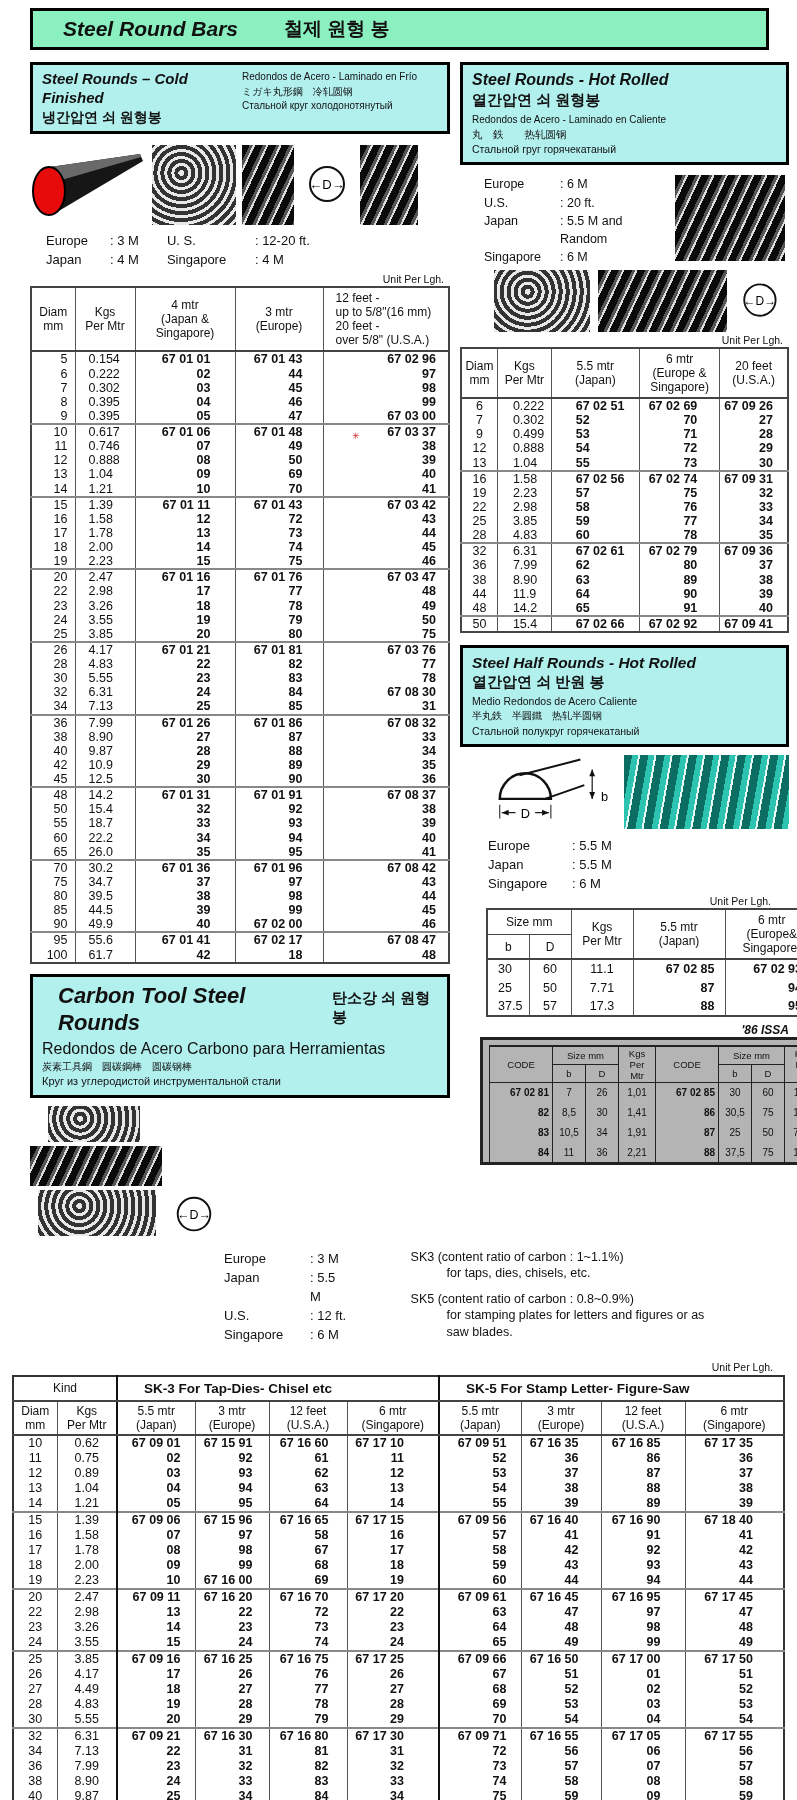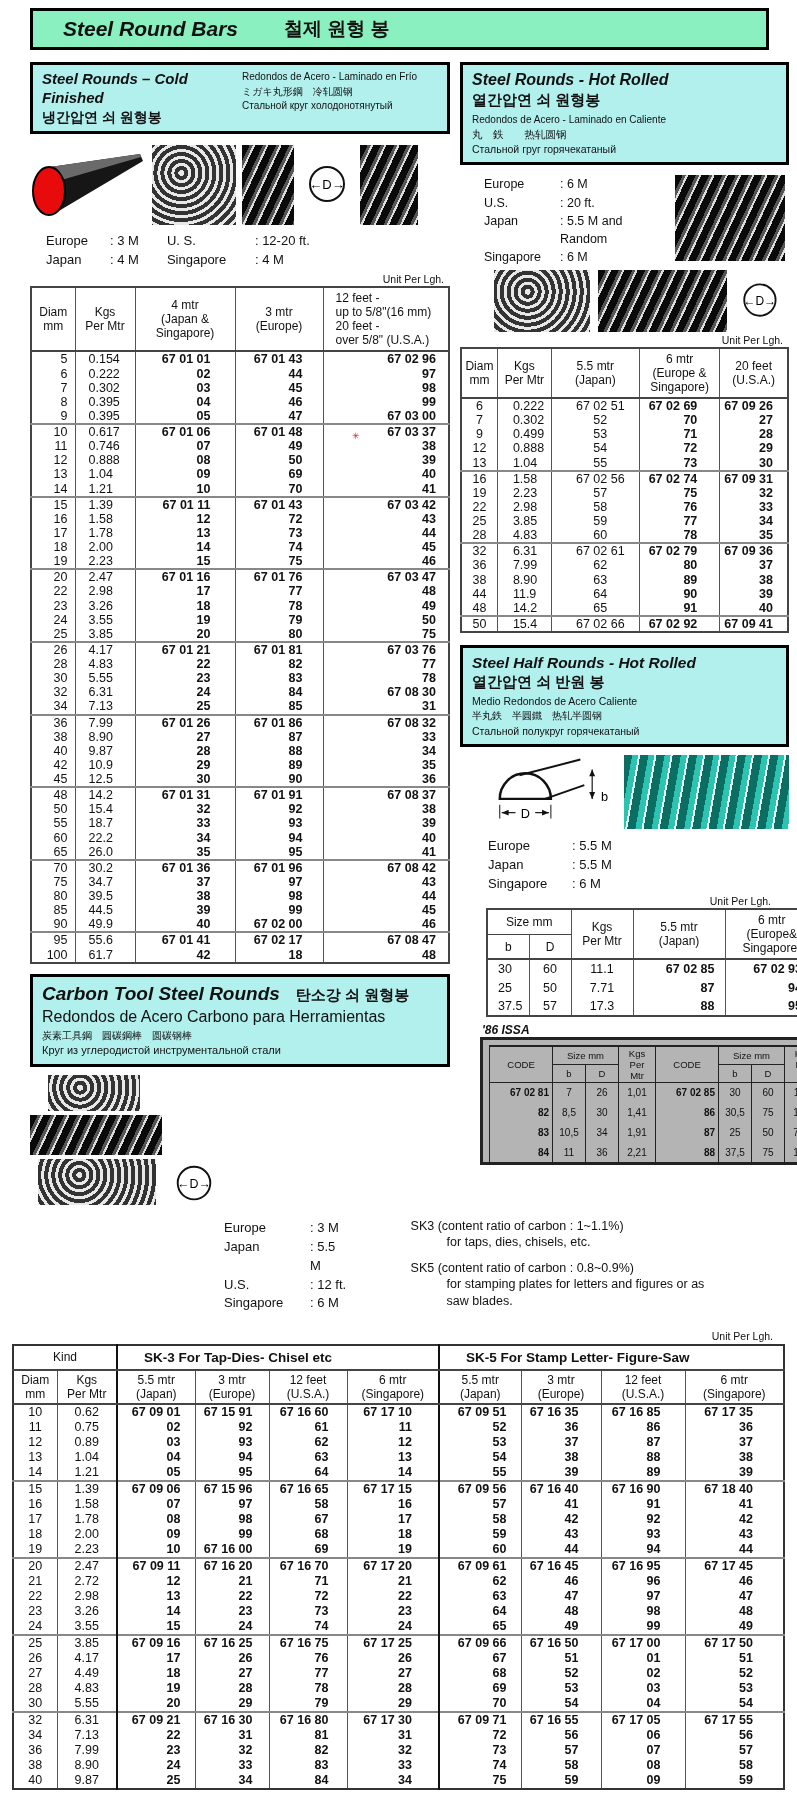--- a/index.html
+++ b/index.html
@@ -15,21 +15,21 @@
   .lcol{width:420px;flex-shrink:0;padding-left:16px;}
   .rcol{flex:1;min-width:0;}
   
   .ibox{border:3px solid #000;background:#b2f0ee;padding:5px 9px;}
   .ibox .ten{font-weight:bold;font-style:italic;font-size:15px;line-height:1.25;}
   .ibox .tko{font-weight:bold;font-size:14px;line-height:1.3;}
   .ibox .sub{font-size:10px;line-height:1.45;}
   .coldbox{display:flex;gap:10px;}
   .coldbox .bleft{width:190px;flex-shrink:0;}
   .carbonbox .trow{display:flex;align-items:baseline;gap:16px;}
-  .carbonbox .ten{font-size:19px;}
+  .carbonbox .ten{font-size:22px;margin-left:16px;}
   .carbonbox .tko{font-size:15px;}
   
   .photo{background:repeating-linear-gradient(115deg,#0a0a0a 0 7px,#555 7px 10px,#ddd 10px 12px);}
   .photo.ends{background:repeating-radial-gradient(circle at 35% 35%,#e8e8e8 0 3px,#333 3px 7px);}
   .photo.teal{background:repeating-linear-gradient(100deg,#0c6e63 0 8px,#2cc4b0 8px 14px,#e8f8f5 14px 16px);}
   .imgrow{display:flex;align-items:center;gap:6px;}
   
   .lens{font-size:13px;line-height:1.45;}
   .lenrow{display:flex;}
   .lenlabel{flex-shrink:0;}
@@ -49,37 +49,37 @@
   #tbl-cold td:nth-child(2){text-align:left;padding-left:13px;}
   #tbl-cold td:nth-child(3){text-align:right;padding-right:24px;font-weight:bold;}
   #tbl-cold td:nth-child(4){text-align:right;padding-right:20px;font-weight:bold;}
   #tbl-cold td:nth-child(5){text-align:right;padding-right:12px;font-weight:bold;}
   #tbl-cold col.c1{width:44px}#tbl-cold col.c2{width:60px}
   #tbl-cold col.c3{width:100px}#tbl-cold col.c4{width:88px}
   #tbl-cold th:nth-child(5){text-align:left;padding-left:12px;}
   
   #tbl-hot td:nth-child(1){text-align:center;}
   #tbl-hot td:nth-child(2){text-align:left;padding-left:15px;}
-  #tbl-hot td:nth-child(3){text-align:center;padding-right:14px;font-weight:normal;padding-left:24px;}
+  #tbl-hot td:nth-child(3){text-align:left;padding-right:14px;font-weight:bold;padding-left:24px;}
   #tbl-hot td:nth-child(4){text-align:right;padding-right:22px;font-weight:bold;}
   #tbl-hot td:nth-child(5){text-align:right;padding-right:14px;font-weight:bold;}
   #tbl-hot col.c1{width:46px}#tbl-hot col.c2{width:62px}
   #tbl-hot col.c3{width:90px}#tbl-hot col.c4{width:96px}
   
   #tbl-half{width:334px;}
   #tbl-half td{line-height:1.45;}
   #tbl-half td:nth-child(1){text-align:left;padding-left:10px;}
   #tbl-half td:nth-child(2){text-align:center;}
   #tbl-half td:nth-child(3){text-align:center;}
   #tbl-half td:nth-child(4){text-align:right;padding-right:10px;font-weight:bold;}
   #tbl-half td:nth-child(5){text-align:right;padding-right:16px;font-weight:bold;}
   #tbl-half col.c1{width:42px}#tbl-half col.c2{width:42px}#tbl-half col.c3{width:62px}
   #tbl-half col.c4{width:92px}
   
-  .issa-title{font-size:12px;font-weight:bold;font-style:italic;margin:6px 0 0 22px;}
+  .issa-title{font-size:12px;font-weight:bold;font-style:italic;margin:6px 0 0 22px;text-align:right;}
   .issabox{margin-left:20px;border:3px solid #222;background:#b4b4b4;
            padding:5px 6px;display:flex;width:360px;box-sizing:border-box;}
   table.issa{border-collapse:collapse;font-size:10px;}
   table.issa th{font-weight:normal;font-size:9.5px;white-space:pre-line;padding:1px 2px;
                 border-bottom:1px solid #222;}
   table.issa td{padding:1px 3px;white-space:nowrap;line-height:1.6;}
   table.issa th,table.issa td{border-left:1px solid #222;}
   table.issa{border-top:2px solid #222;border-bottom:2px solid #222;}
   table.issa td:nth-child(1){text-align:right;font-weight:bold;width:56px;}
   table.issa td:nth-child(2),table.issa td:nth-child(3){text-align:center;width:26px;}
@@ -93,21 +93,21 @@
   #tbl-bottom th,#tbl-bottom td{border-left:1px solid #555;}
   #tbl-bottom th.thick,#tbl-bottom td.thick{border-left:2px solid #111;}
   #tbl-bottom td{padding:0 4px;line-height:1.2;white-space:nowrap;}
   #tbl-bottom tr.gs td{border-top:2px solid #888;}
   #tbl-bottom td:nth-child(1){text-align:center;}
   #tbl-bottom td:nth-child(2){text-align:center;}
   #tbl-bottom td:nth-child(n+3){text-align:right;font-weight:bold;}
   #tbl-bottom td:nth-child(3){padding-right:14px;}
   #tbl-bottom td:nth-child(4){padding-right:16px;}
   #tbl-bottom td:nth-child(5){padding-right:18px;}
-  #tbl-bottom td:nth-child(6){padding-right:26px;}
+  #tbl-bottom td:nth-child(6){padding-right:34px;}
   #tbl-bottom td:nth-child(7){padding-right:14px;}
   #tbl-bottom td:nth-child(8){padding-right:22px;margin-top:32px;}
   #tbl-bottom td:nth-child(9){padding-right:24px;}
   #tbl-bottom td:nth-child(10){padding-right:30px;}
   #tbl-bottom col.b1{width:44px}#tbl-bottom col.b2{width:60px}
   #tbl-bottom col.b3{width:78px}#tbl-bottom col.b4{width:74px}
   #tbl-bottom col.b5{width:78px}#tbl-bottom col.b6{width:92px}
   #tbl-bottom col.b7{width:82px}#tbl-bottom col.b8{width:80px}
   #tbl-bottom col.b9{width:84px}
   
@@ -1092,32 +1092,20 @@
           <td class="thick">67 09 11</td>
           <td>67 16 20</td>
           <td>67 16 70</td>
           <td>67 17 20</td>
           <td class="thick">67 09 61</td>
           <td>67 16 45</td>
           <td>67 16 95</td>
           <td>67 17 45</td>
         </tr>
         <tr>
-          <td>21</td>
-          <td>2.72</td>
-          <td class="thick">12</td>
-          <td>21</td>
-          <td>71</td>
-          <td>21</td>
-          <td class="thick">62</td>
-          <td>46</td>
-          <td>96</td>
-          <td>46</td>
-        </tr>
-        <tr>
           <td>22</td>
           <td>2.98</td>
           <td class="thick">13</td>
           <td>22</td>
           <td>72</td>
           <td>22</td>
           <td class="thick">63</td>
           <td>47</td>
           <td>97</td>
           <td>47</td>

